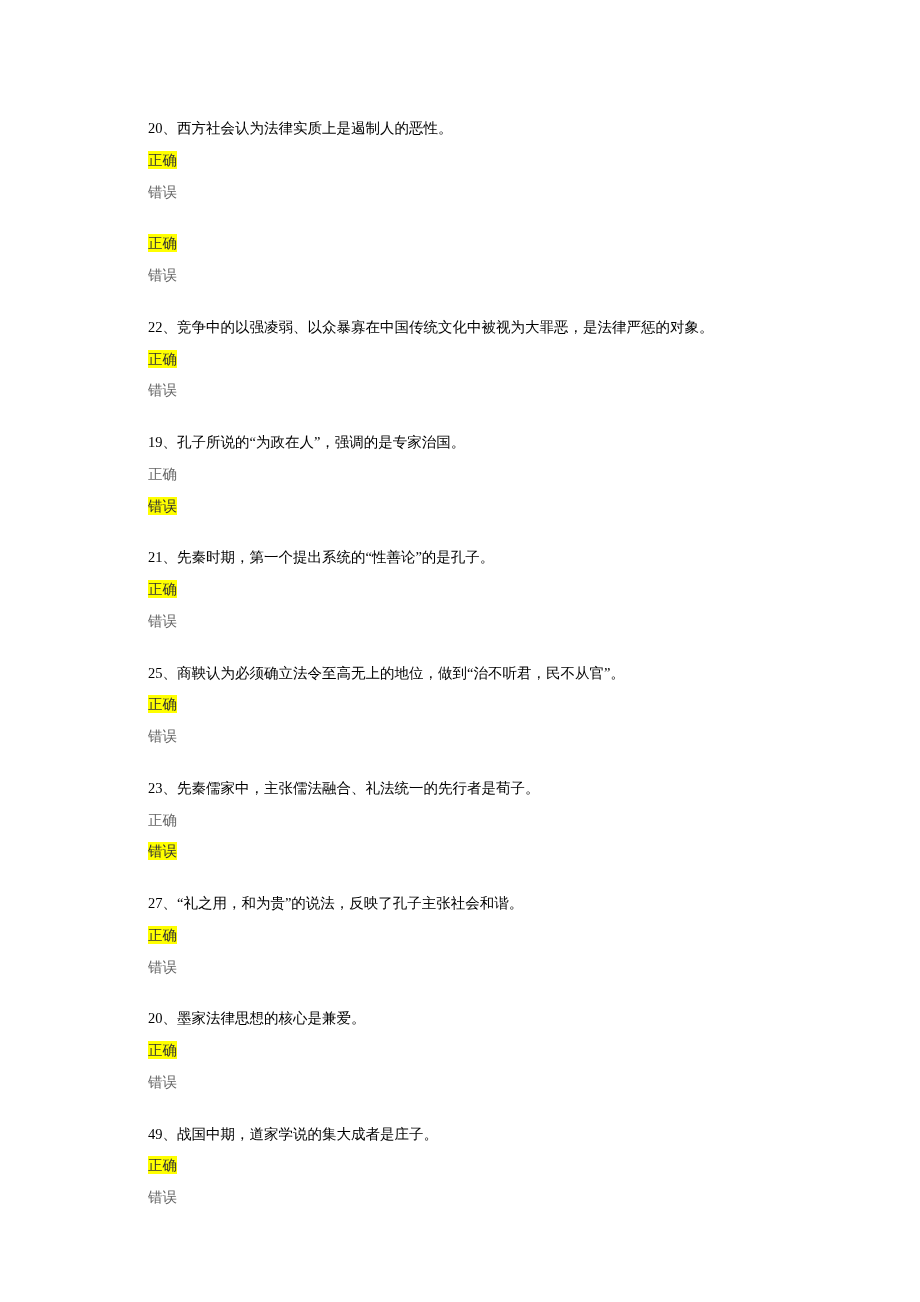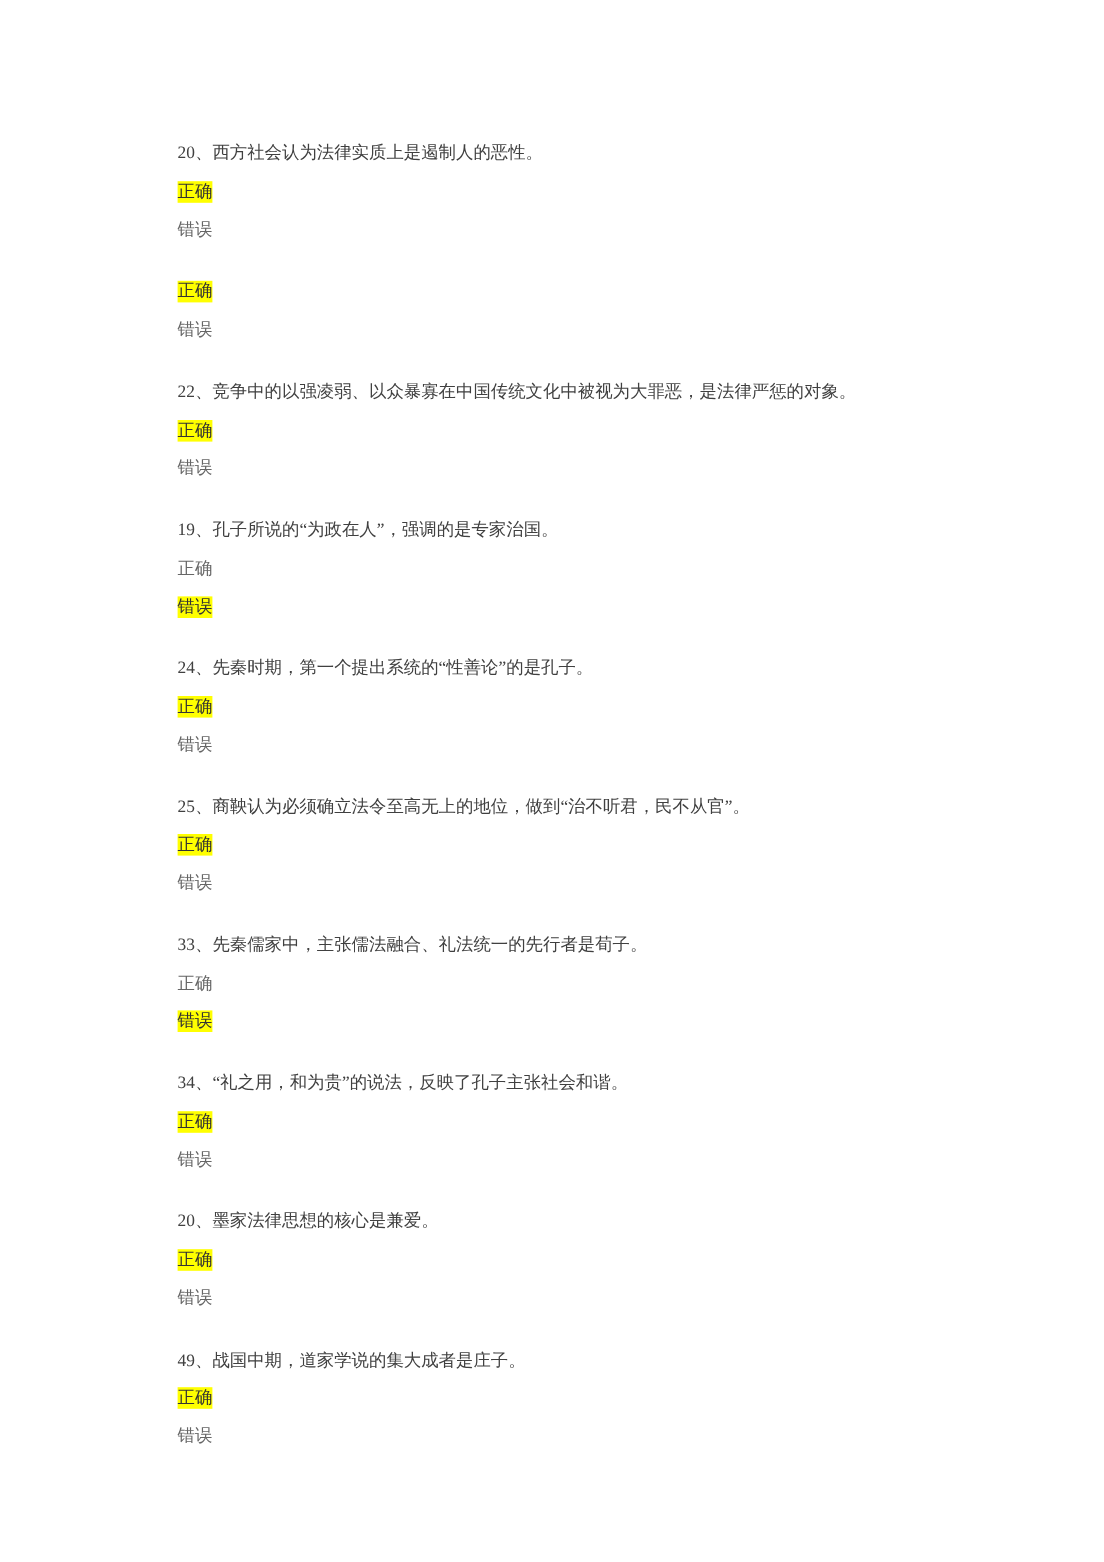--- a/index.html
+++ b/index.html
@@ -13,21 +13,21 @@
     padding: 118px 148px 90px 148px;
     color: #333333;
     font-size: 14.5px;
     line-height: 1.5;
   }
   .question-block {
     margin-bottom: 30px;
   }
   .question-text {
     margin: 0 0 10px 0;
-    color: #404040;
+    color: #000000;
   }
   .answer-line {
     margin: 0 0 10px 0;
   }
   .highlight {
     background-color: #ffff00;
     color: #333333;
     padding: 1px 0;
   }
   .plain {
@@ -52,36 +52,36 @@
         <p class="question-text">22、竞争中的以强凌弱、以众暴寡在中国传统文化中被视为大罪恶，是法律严惩的对象。</p>
         <p class="answer-line"><span class="highlight">正确</span></p>
         <p class="answer-line"><span class="plain">错误</span></p>
       </div>
       <div class="question-block">
         <p class="question-text">19、孔子所说的“为政在人”，强调的是专家治国。</p>
         <p class="answer-line"><span class="plain">正确</span></p>
         <p class="answer-line"><span class="highlight">错误</span></p>
       </div>
       <div class="question-block">
-        <p class="question-text">24、先秦时期，第一个提出系统的“性善论”的是孔子。</p>
+        <p class="question-text">21、先秦时期，第一个提出系统的“性善论”的是孔子。</p>
         <p class="answer-line"><span class="highlight">正确</span></p>
         <p class="answer-line"><span class="plain">错误</span></p>
       </div>
       <div class="question-block">
         <p class="question-text">25、商鞅认为必须确立法令至高无上的地位，做到“治不听君，民不从官”。</p>
         <p class="answer-line"><span class="highlight">正确</span></p>
         <p class="answer-line"><span class="plain">错误</span></p>
       </div>
       <div class="question-block">
-        <p class="question-text">33、先秦儒家中，主张儒法融合、礼法统一的先行者是荀子。</p>
+        <p class="question-text">23、先秦儒家中，主张儒法融合、礼法统一的先行者是荀子。</p>
         <p class="answer-line"><span class="plain">正确</span></p>
         <p class="answer-line"><span class="highlight">错误</span></p>
       </div>
       <div class="question-block">
-        <p class="question-text">34、“礼之用，和为贵”的说法，反映了孔子主张社会和谐。</p>
+        <p class="question-text">27、“礼之用，和为贵”的说法，反映了孔子主张社会和谐。</p>
         <p class="answer-line"><span class="highlight">正确</span></p>
         <p class="answer-line"><span class="plain">错误</span></p>
       </div>
       <div class="question-block">
         <p class="question-text">20、墨家法律思想的核心是兼爱。</p>
         <p class="answer-line"><span class="highlight">正确</span></p>
         <p class="answer-line"><span class="plain">错误</span></p>
       </div>
       <div class="question-block">
         <p class="question-text">49、战国中期，道家学说的集大成者是庄子。</p>

